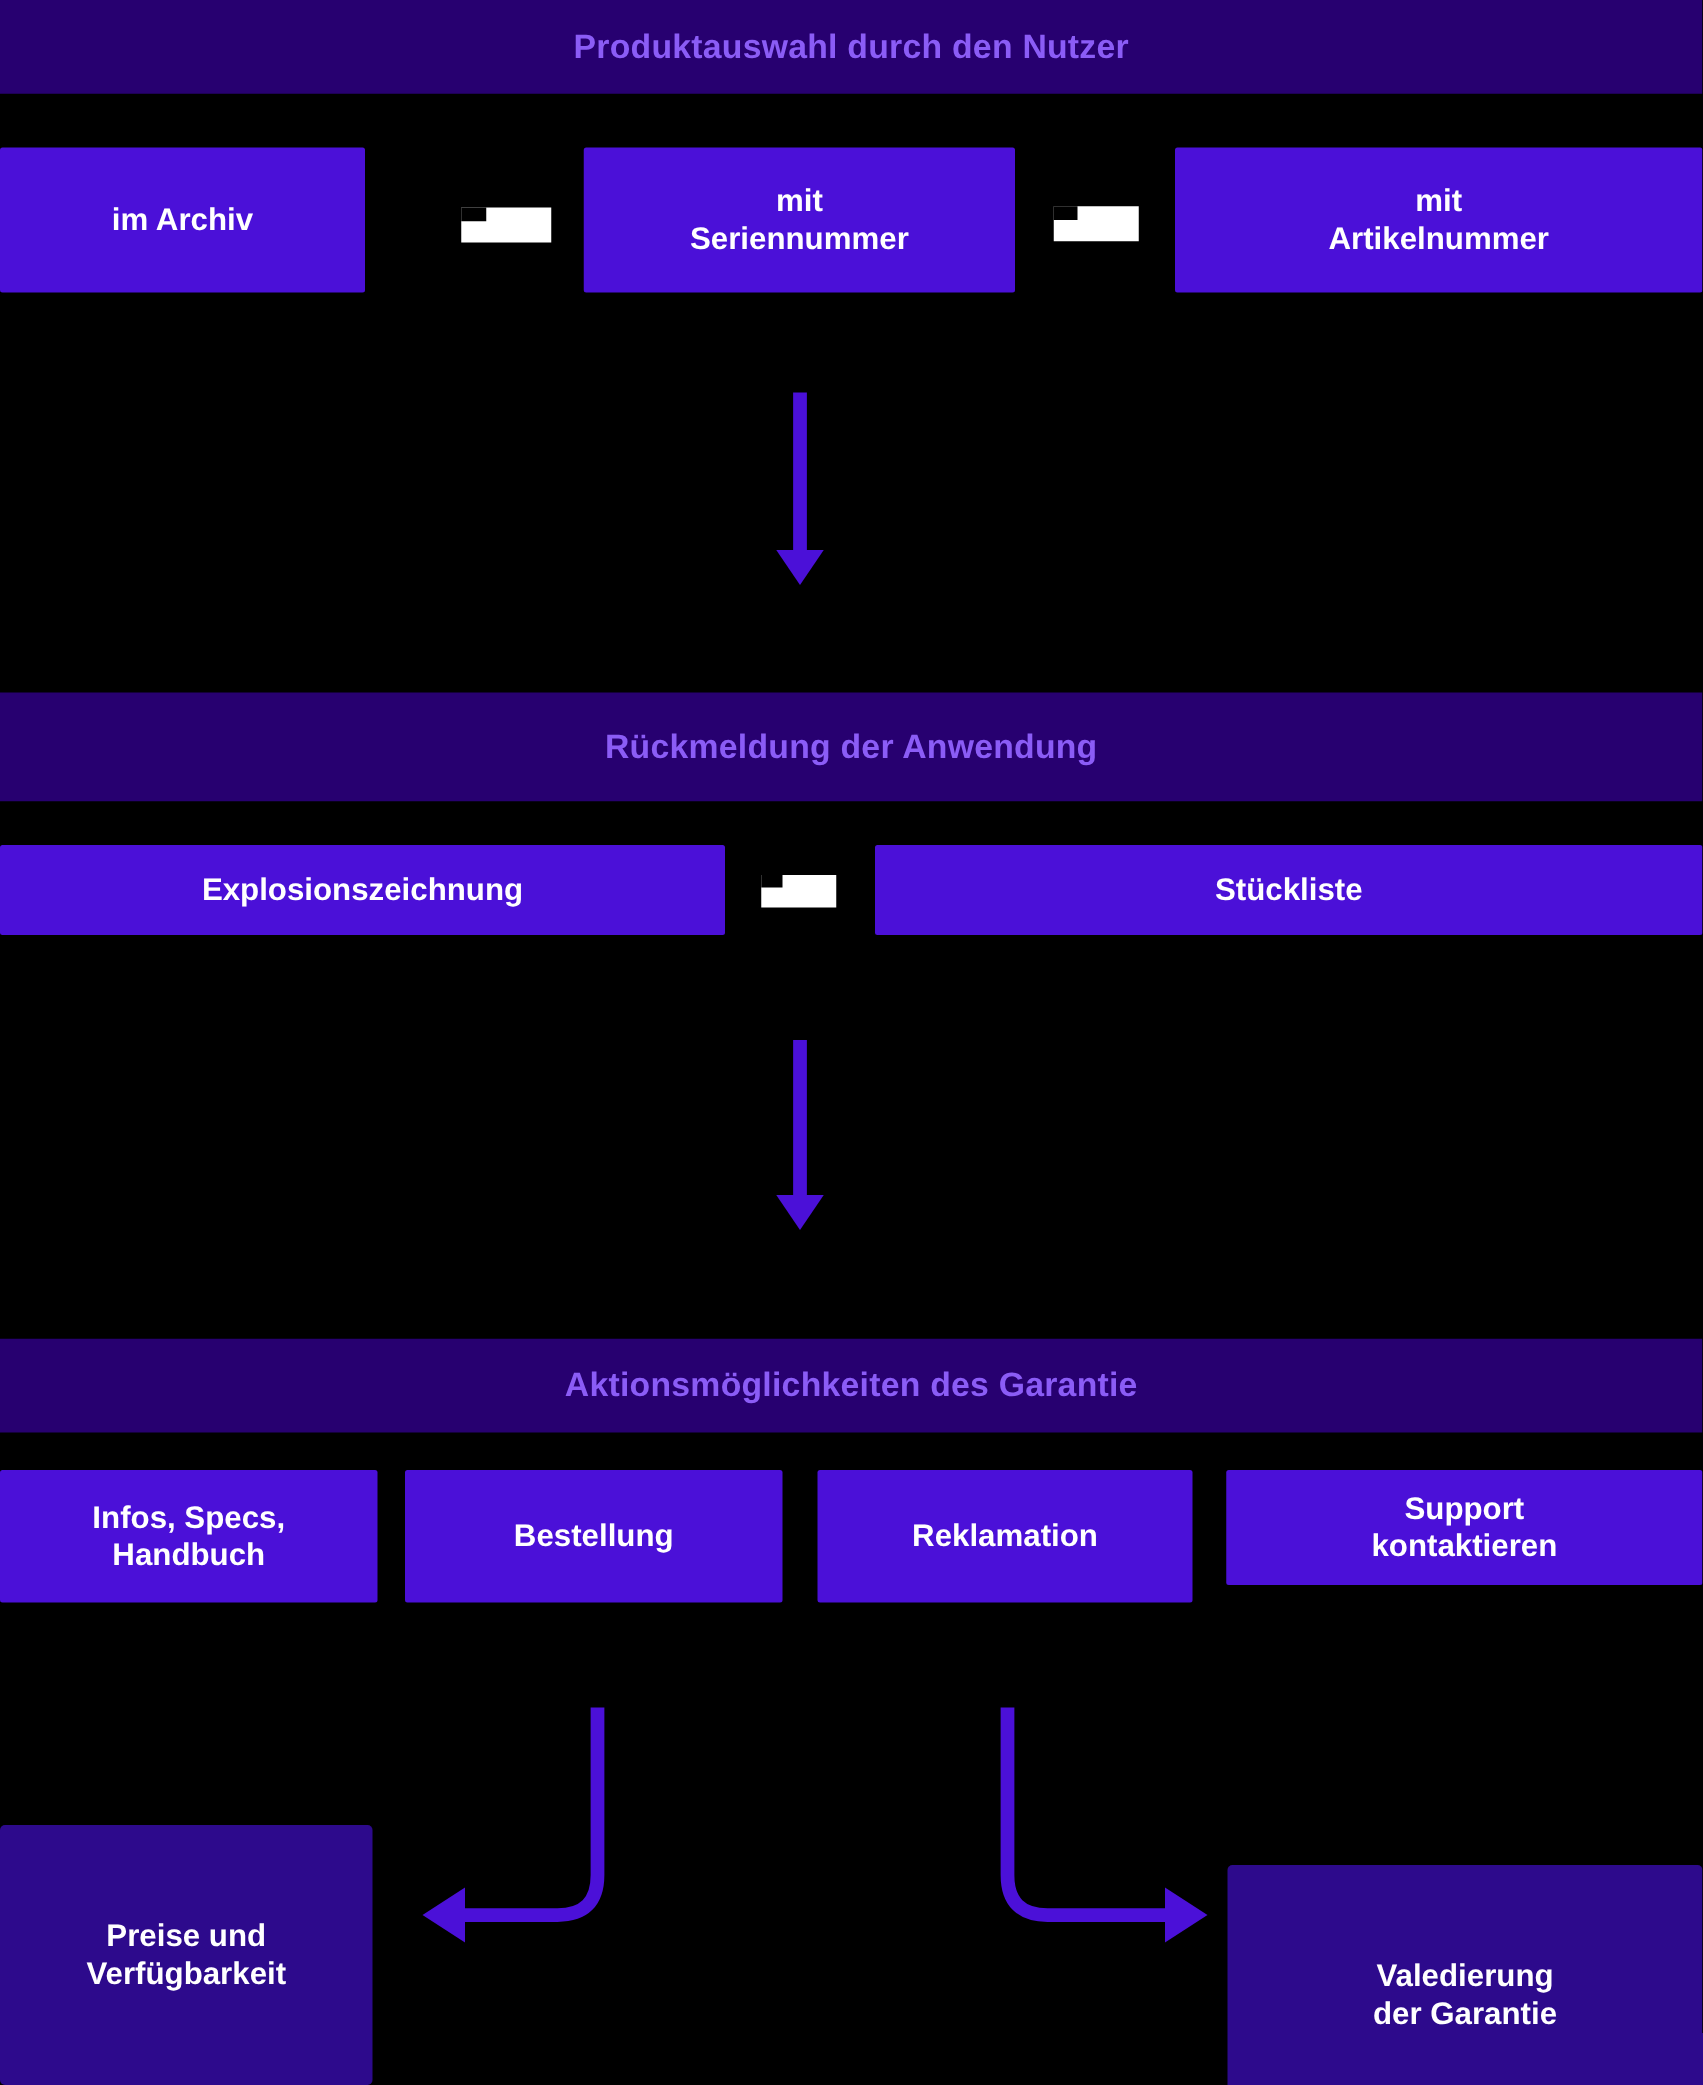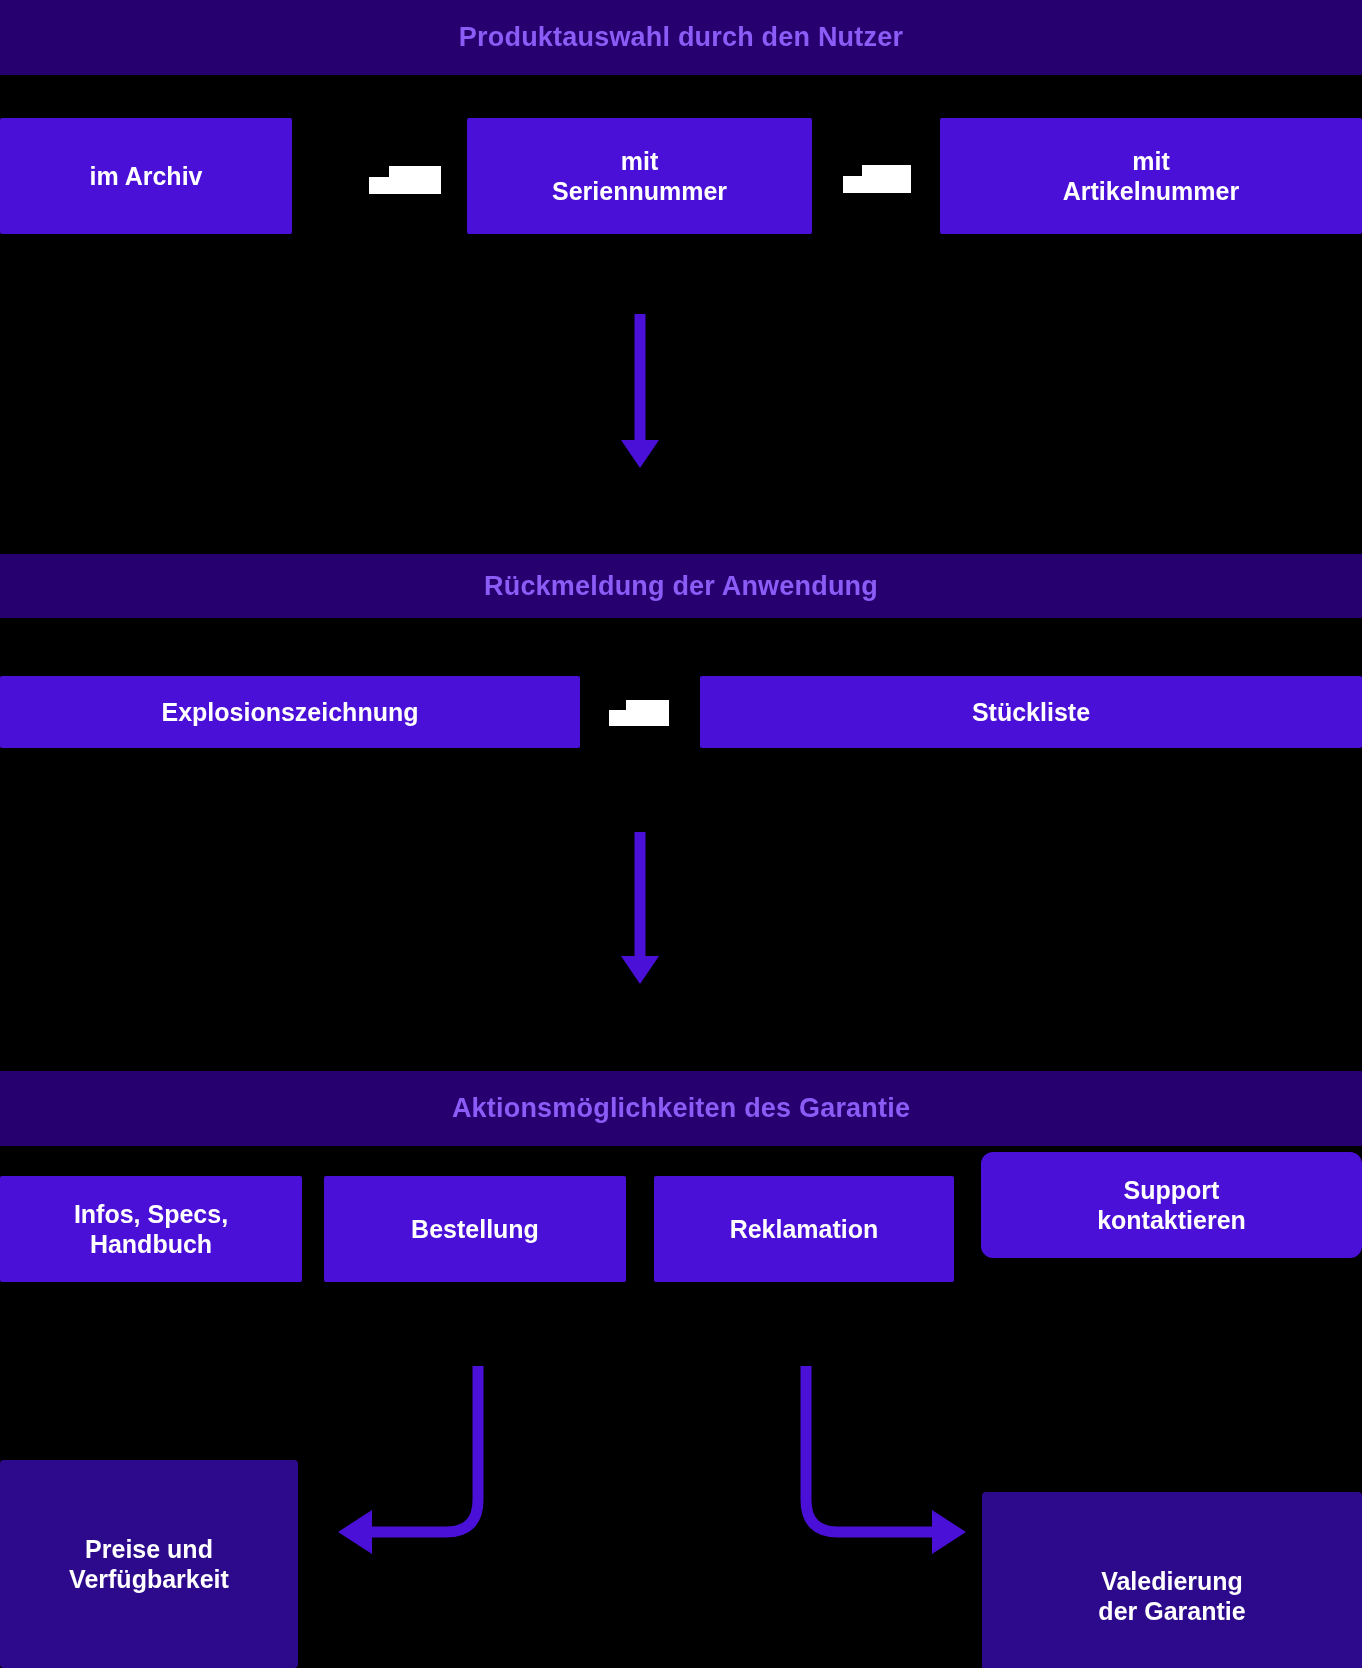--- a/index.html
+++ b/index.html
@@ -11,21 +11,21 @@
 
   
   .band{
     position:absolute;left:0;width:1362px;
     background:#270070;
     display:flex;align-items:center;justify-content:center;
     color:#fff;font-weight:bold;letter-spacing:.2px;
   }
   .band .band-label{font-size:27px;line-height:1;color:#8b5cf6;}
   #band-1{top:0px;height:75px;}
-  #band-2{top:554px;height:64px;}
+  #band-2{top:554px;height:87px;}
   #band-3{top:1071px;height:75px;}
 
   
   .node{
     position:absolute;
     background:#4B10D8;
     color:#ffffff;
     display:flex;align-items:center;justify-content:center;
     text-align:center;
     font-weight:bold;font-size:25px;line-height:1.22;
@@ -41,21 +41,21 @@
   #node-artikel     {left:940px; top:118px; width:422px; height:116px;}
 
   
   #node-explosion   {left:0px;   top:676px; width:580px; height:72px;}
   #node-stueckliste {left:700px; top:676px; width:662px; height:72px;}
 
   
   #node-infos       {left:0px;   top:1176px; width:302px; height:106px;}
   #node-bestellung  {left:324px; top:1176px; width:302px; height:106px;}
   #node-reklamation {left:654px; top:1176px; width:300px; height:106px;}
-  #node-support     {left:981px; top:1152px; width:381px; height:106px;border-radius:12px;}
+  #node-support     {left:981px; top:1176px; width:381px; height:92px;}
 
   
   #node-preise      {left:0px;   top:1460px; width:298px; height:208px;}
   #node-garantie    {left:982px; top:1460px; width:380px; height:208px;margin-top:32px;}
 
   
   .connector-glyph{
     position:absolute;
     background:#ffffff;
     box-sizing:border-box;

